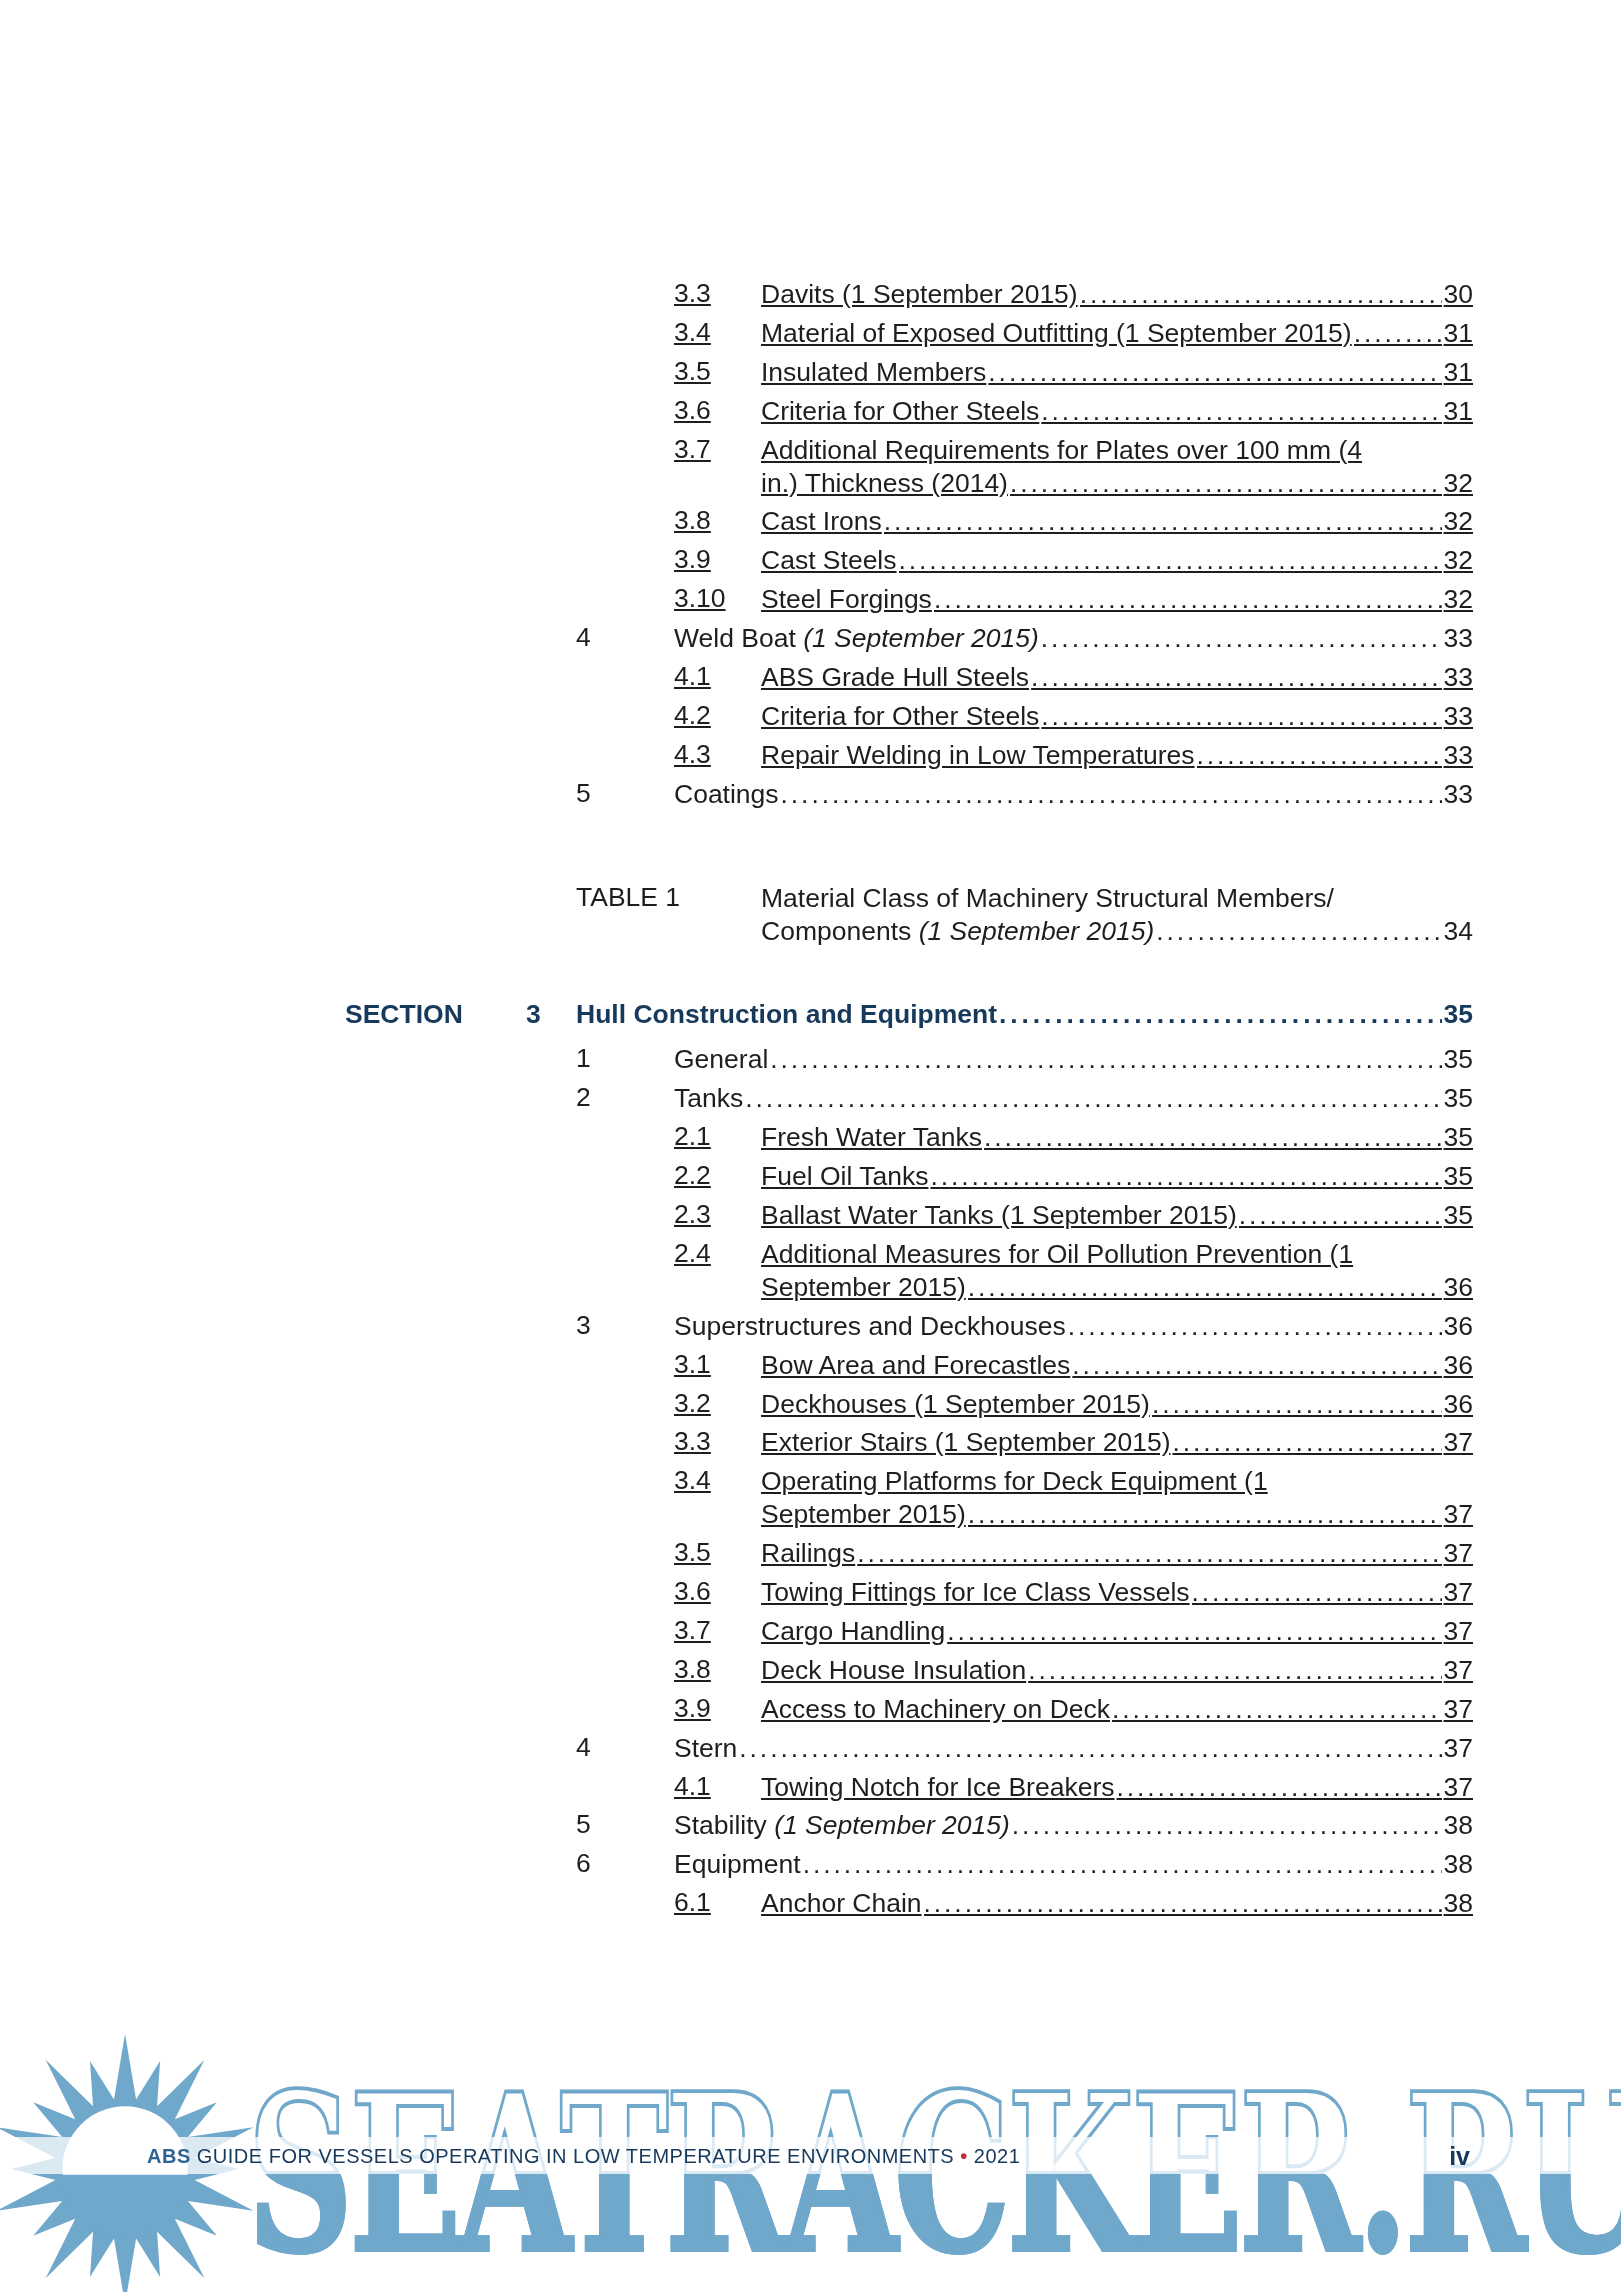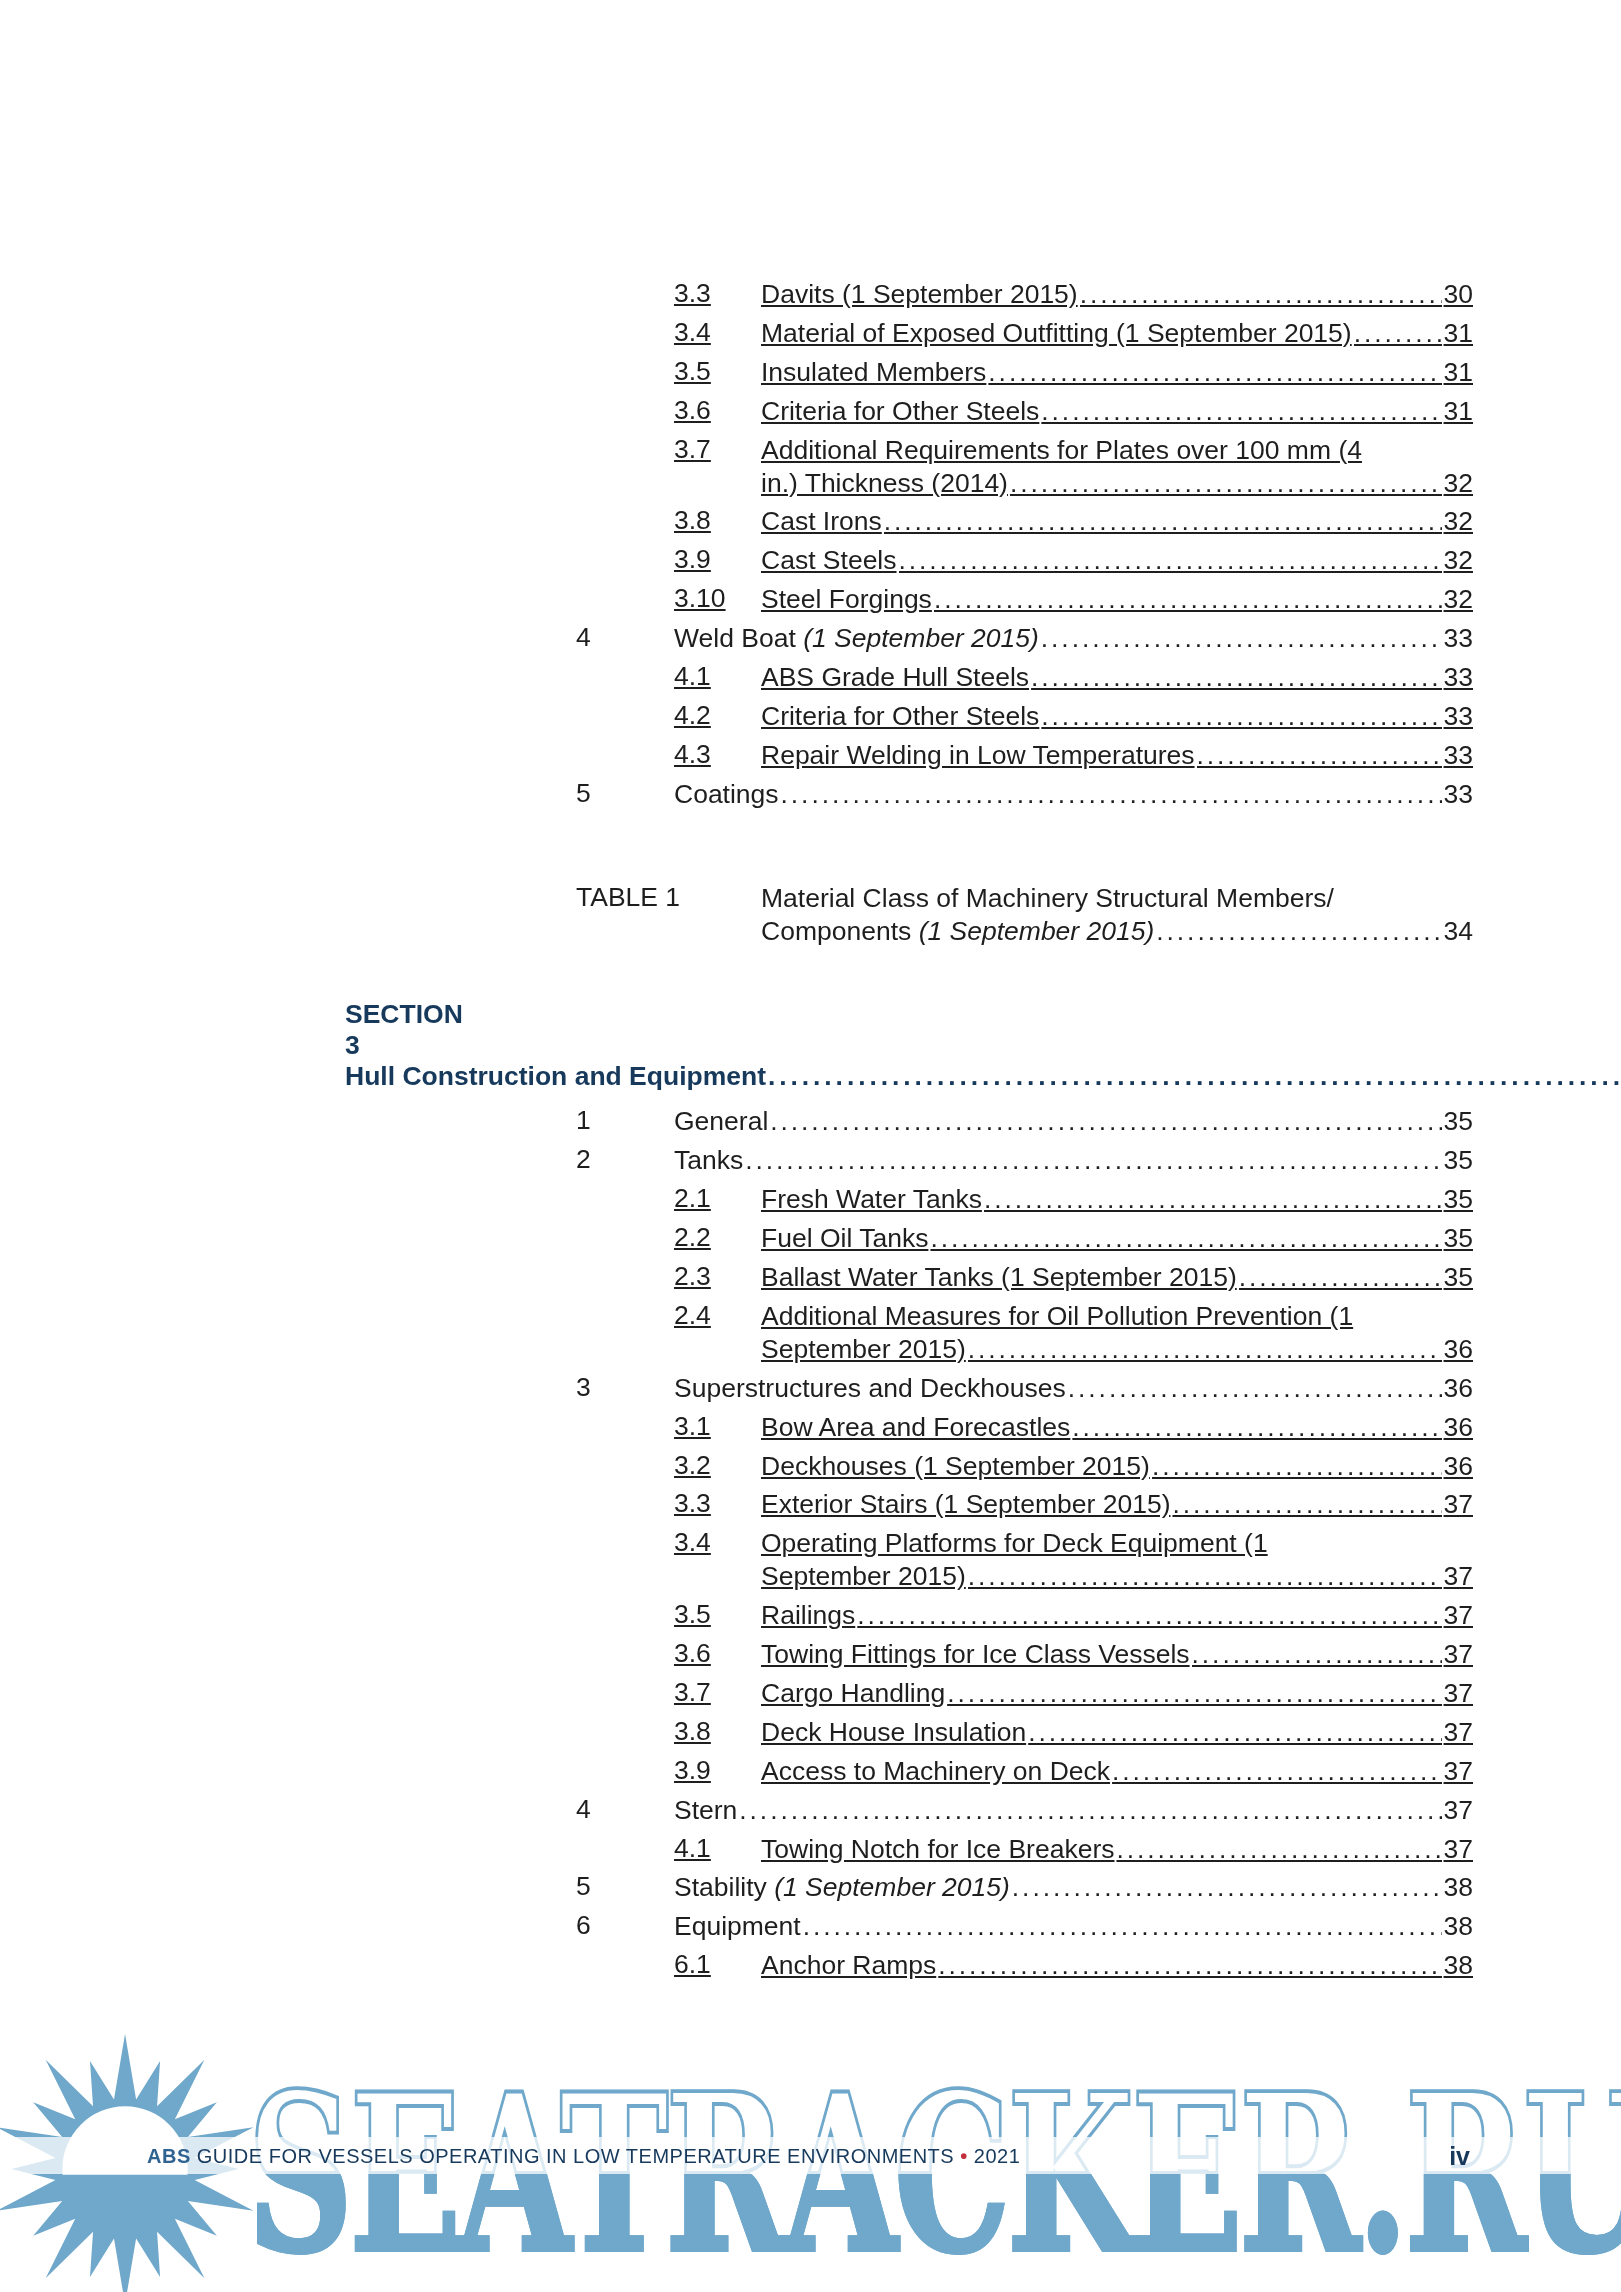--- a/index.html
+++ b/index.html
@@ -40,21 +40,21 @@
   .dots{flex:1;overflow:hidden;white-space:nowrap;margin:0 2px;}
   .dots::after{
     content:"......................................................................................................................................................................................................................................................";
     letter-spacing:2.9px;
   }
   .pg{flex:none;}
   .it{font-style:italic;}
   .section-row{
     display:flex;align-items:baseline;
     margin:51px 0 13.7px 0;
-    font-weight:bold;color:var(--navy);flex-direction:column;
+    font-weight:bold;color:var(--navy);
   }
   .section-row .sec-label{flex:none;width:181px;}
   .section-row .sec-num{flex:none;width:50px;}
   .section-row .sec-body{flex:1;min-width:0;display:flex;align-items:flex-start;}
   .section-row .dots::after{letter-spacing:3.9px;}
   
   .wm-text{
     position:absolute;
     left:247px;top:2064px;
     z-index:1;
@@ -455,21 +455,21 @@
             <span class="t"><span>Equipment</span></span>
             <span class="dots"></span>
             <span class="pg">38</span>
           </div>
         </div>
       </div>
       <div class="entry lvl2">
         <span class="num">6.1</span>
         <div class="body">
           <div class="toc-line last">
-            <span class="t"><span>Anchor Ramps</span></span>
+            <span class="t"><span>Anchor Chain</span></span>
             <span class="dots"></span>
             <span class="pg">38</span>
           </div>
         </div>
       </div>
     </div>
 
   <div class="wm-text">SEATRACKER.RU</div>
 
   <svg class="wm-sun" width="278" height="304" viewBox="0 0 284 310">

